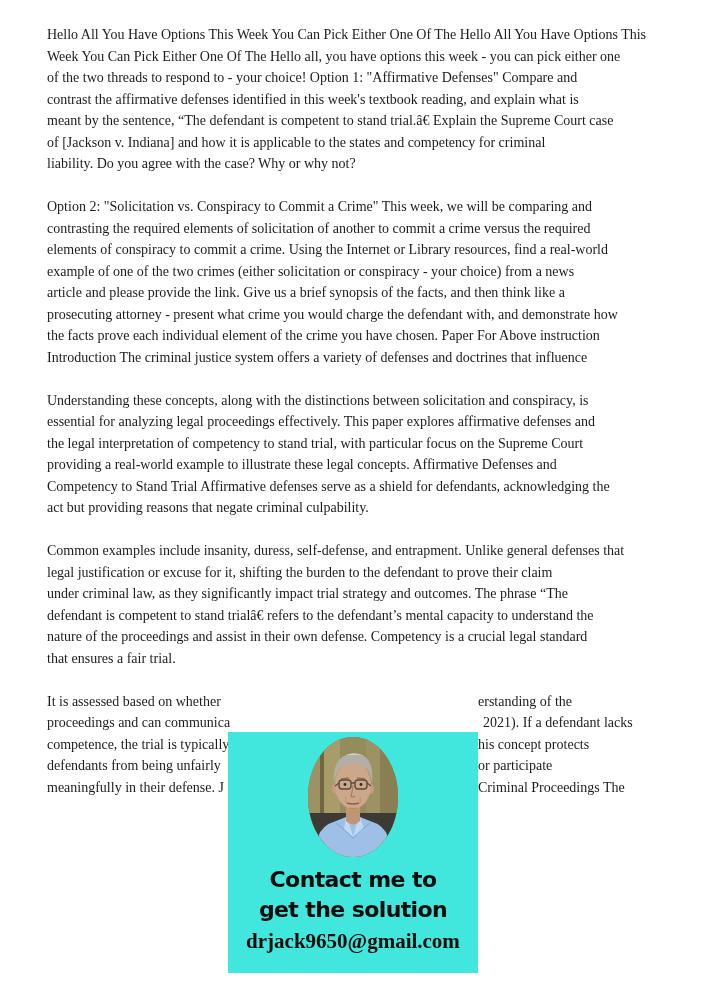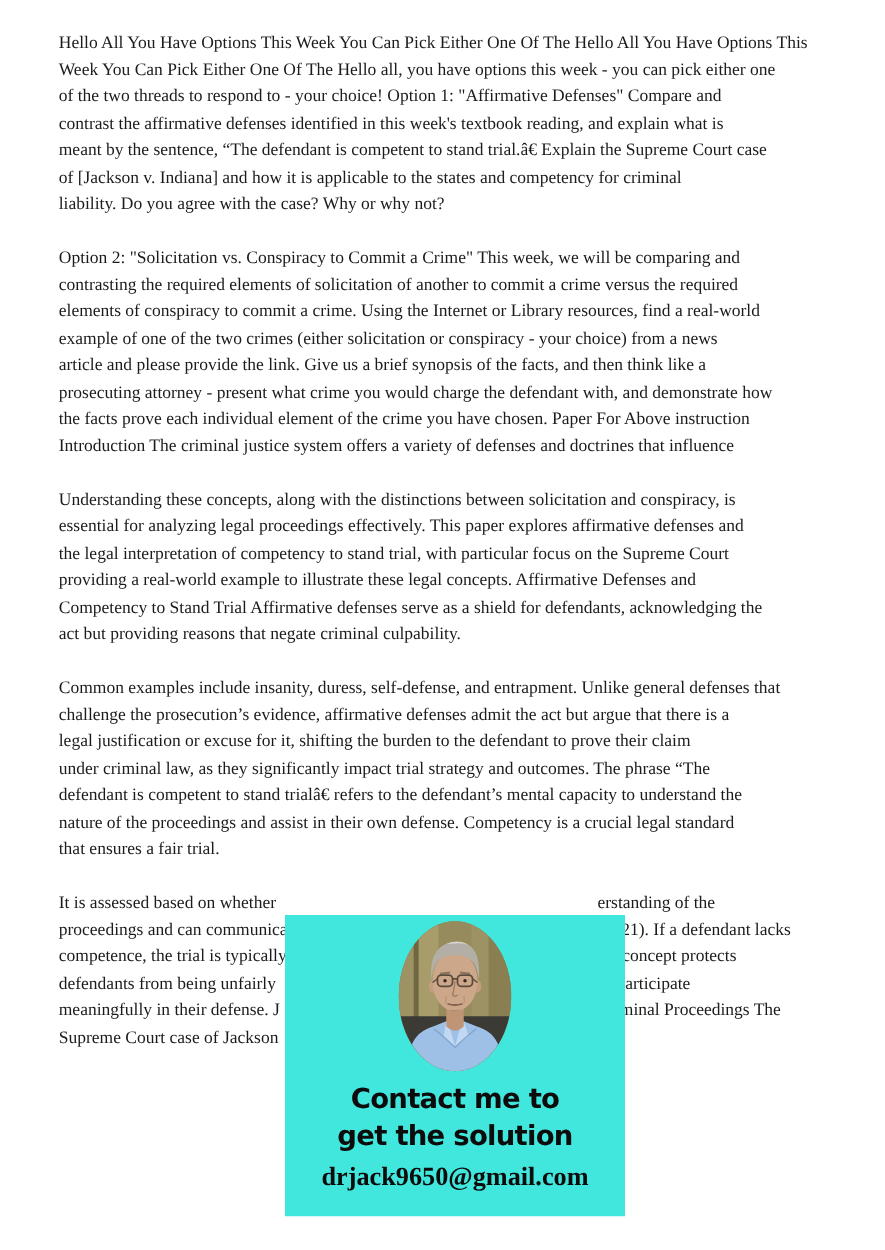--- a/index.html
+++ b/index.html
@@ -10,21 +10,21 @@
   .doc{
     position:absolute;left:47px;top:24px;width:648px;
     font-size:14px;line-height:21.5px;color:#1b1b1b;
   }
   .para{margin:0 0 21.5px 0;}
   .line{white-space:nowrap;height:21.5px;position:relative;}
   .frag-right{position:absolute;left:431px;top:0;}
   .para.obscured .line:nth-child(2) .frag-right{left:436px;}
 
   .card{
-    position:absolute;left:228px;top:732px;width:272px;height:241px;
+    position:absolute;left:228px;top:732px;width:250px;height:241px;
     background:#41e7dc;text-align:center;
   }
   .photo{
     width:90px;height:120px;border-radius:50%;overflow:hidden;margin:5px auto 0;
     background:#8a8156;
   }
   .photo svg{display:block;}
   .heading-block{margin-top:8px;}
   .heading{
     font-family:"DejaVu Sans",sans-serif;font-weight:700;font-size:22px;line-height:30px;
@@ -63,34 +63,32 @@
       <div class="para">
         <div class="line">Understanding these concepts, along with the distinctions between solicitation and conspiracy, is</div>
         <div class="line">essential for analyzing legal proceedings effectively. This paper explores affirmative defenses and</div>
         <div class="line">the legal interpretation of competency to stand trial, with particular focus on the Supreme Court</div>
         <div class="line">providing a real-world example to illustrate these legal concepts. Affirmative Defenses and</div>
         <div class="line">Competency to Stand Trial Affirmative defenses serve as a shield for defendants, acknowledging the</div>
         <div class="line">act but providing reasons that negate criminal culpability.</div>
       </div>
       <div class="para">
         <div class="line">Common examples include insanity, duress, self-defense, and entrapment. Unlike general defenses that</div>
-        <div class="line">challenge the prosecution’s evidence, affirmative defenses admit the act but argue that there is a</div>
         <div class="line">legal justification or excuse for it, shifting the burden to the defendant to prove their claim</div>
         <div class="line">under criminal law, as they significantly impact trial strategy and outcomes. The phrase “The</div>
         <div class="line">defendant is competent to stand trialâ€ refers to the defendant’s mental capacity to understand the</div>
         <div class="line">nature of the proceedings and assist in their own defense. Competency is a crucial legal standard</div>
         <div class="line">that ensures a fair trial.</div>
       </div>
       <div class="para obscured">
         <div class="line"><span class="frag-left">It is assessed based on whether</span><span class="frag-right">erstanding of the</span></div>
         <div class="line"><span class="frag-left">proceedings and can communica</span><span class="frag-right">2021). If a defendant lacks</span></div>
         <div class="line"><span class="frag-left">competence, the trial is typically</span><span class="frag-right">his concept protects</span></div>
         <div class="line"><span class="frag-left">defendants from being unfairly</span><span class="frag-right">or participate</span></div>
         <div class="line"><span class="frag-left">meaningfully in their defense. J</span><span class="frag-right">Criminal Proceedings The</span></div>
-        <div class="line"><span class="frag-left">Supreme Court case of Jackson</span><span class="frag-right"></span></div>
       </div>
     </section>
 
   <aside class="card" id="contact-card" style="background: rgb(65, 231, 220);">
     <div class="photo">
       <svg viewBox="0 0 90 120" width="90" height="120" aria-hidden="true">
         <rect width="90" height="120" fill="#8a8156"></rect>
         <rect x="0" width="12" height="120" fill="#9d9264"></rect>
         <rect x="12" width="4" height="120" fill="#6f6742"></rect>
         <rect x="16" width="16" height="120" fill="#a89c6a"></rect>

